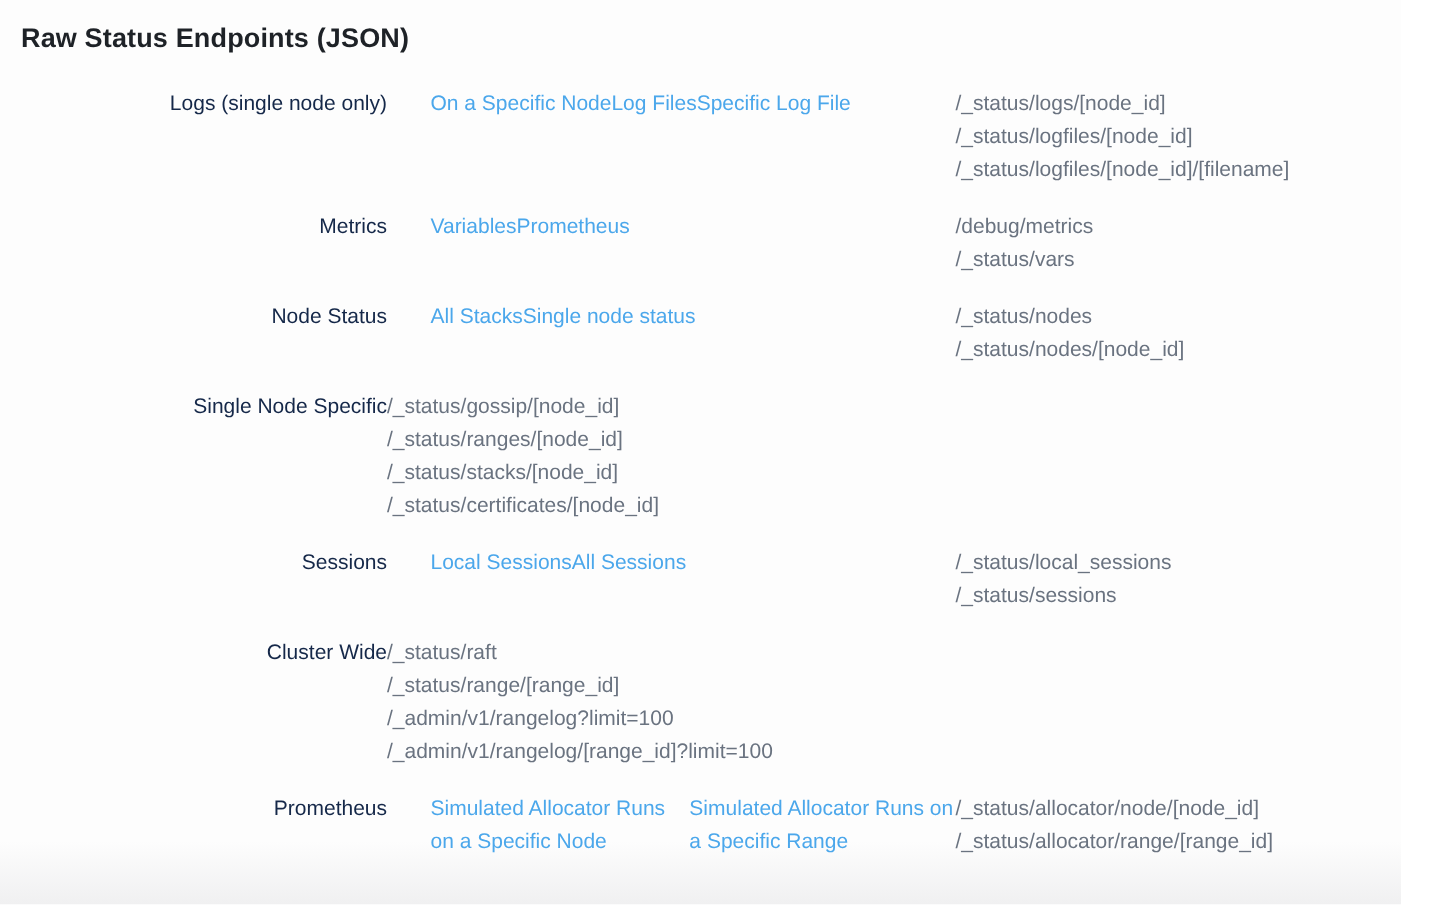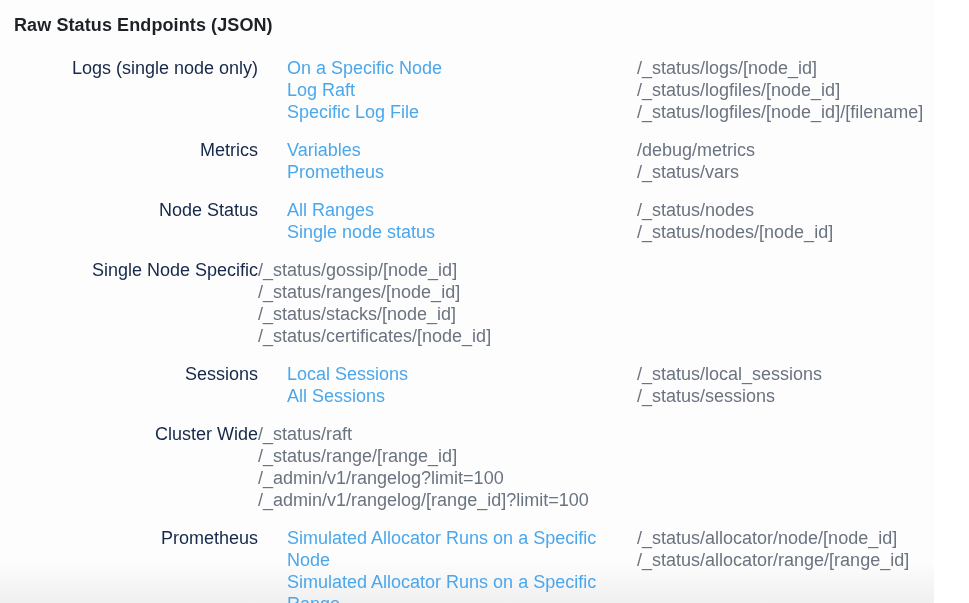--- a/index.html
+++ b/index.html
@@ -26,35 +26,35 @@
     padding: 14px 0 0 14px;
     line-height: 22px;
   }
   .groups {
     margin-top: 21px;
   }
   .group {
     display: flex;
     align-items: flex-start;
     margin-bottom: 16px;
-    font-size: 18px;
+    font-size: 14px;
     line-height: 22px;
   }
   .cat {
     width: 258px;
     text-align: right;
     color: var(--category, #152849);
     flex: 0 0 auto;
   }
   .links {
     width: 350px;
     margin-left: 29px;
     flex: 0 0 auto;
     display: flex;
-    flex-direction: column;
+    flex-direction: row;
   }
   .paths {
     flex: 1 1 auto;
     display: flex;
     flex-direction: column;
   }
   .link {
     color: var(--link, #4ba7eb);
     text-decoration: none;
     cursor: pointer;
@@ -67,21 +67,21 @@
 </head>
 <body>
 
 <div class="page">
   <h1 class="title">Raw Status Endpoints (JSON)</h1>
   <div class="groups" id="groups">
   <div class="group">
     <div class="cat">Logs (single node only)</div>
     <div class="links">
           <a class="link" href="#">On a Specific Node</a>
-          <a class="link" href="#">Log Raft</a>
+          <a class="link" href="#">Log Files</a>
           <a class="link" href="#">Specific Log File</a>
         </div>
     <div class="paths">
           <div class="path">/_status/logs/[node_id]</div>
           <div class="path">/_status/logfiles/[node_id]</div>
           <div class="path">/_status/logfiles/[node_id]/[filename]</div>
         </div>
   </div>
 
   <div class="group">
@@ -92,21 +92,21 @@
         </div>
     <div class="paths">
           <div class="path">/debug/metrics</div>
           <div class="path">/_status/vars</div>
         </div>
   </div>
 
   <div class="group">
     <div class="cat">Node Status</div>
     <div class="links">
-          <a class="link" href="#">All Ranges</a>
+          <a class="link" href="#">All Stacks</a>
           <a class="link" href="#">Single node status</a>
         </div>
     <div class="paths">
           <div class="path">/_status/nodes</div>
           <div class="path">/_status/nodes/[node_id]</div>
         </div>
   </div>
 
   <div class="group">
     <div class="cat">Single Node Specific</div>

